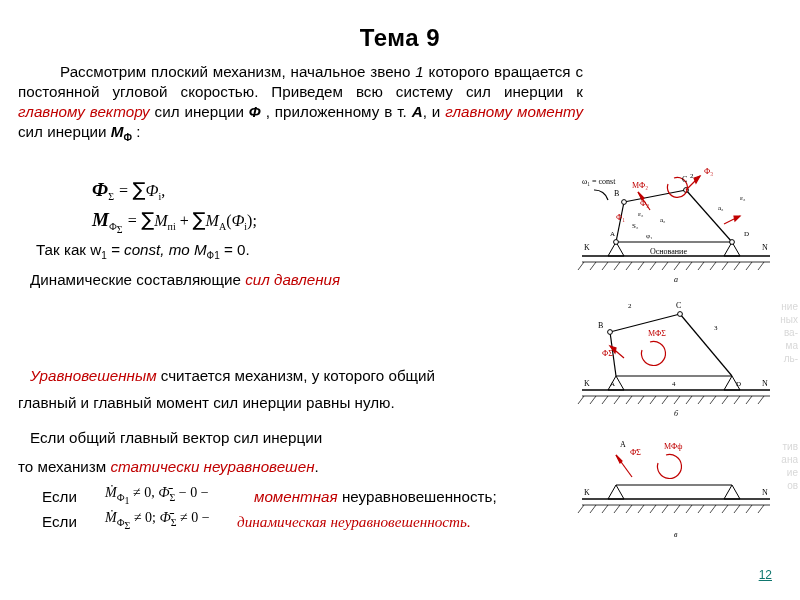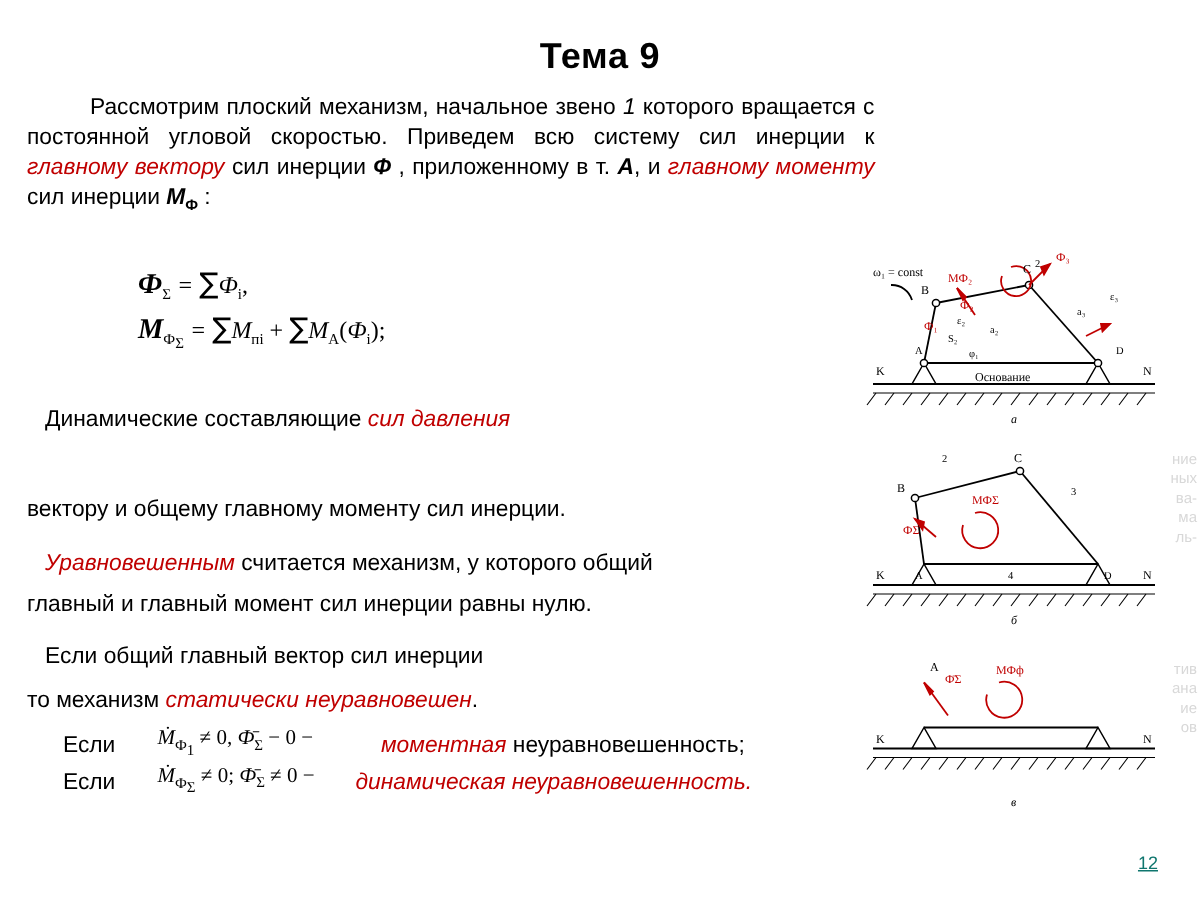--- a/index.html
+++ b/index.html
@@ -131,46 +131,46 @@
     <span class="f-line">
       <span class="bigsym">Ф</span><span class="sub">Σ</span>
       <span style="font-style:italic;">=</span> <span class="sigma">∑</span><span style="font-style:italic;">Ф</span><span class="sub">i</span><span>,</span>
     </span>
     <span class="f-line">
       <span class="bigsym">М</span><span class="sub">Ф<span class="sub">Σ</span></span>
       <span style="font-style:italic;">=</span> <span class="sigma">∑</span><span style="font-style:italic;">М</span><span class="sub">пi</span> <span>+</span> <span class="sigma">∑</span><span style="font-style:italic;">М</span><span class="sub">A</span>(<span style="font-style:italic;">Ф</span><span class="sub">i</span>);
     </span>
   </div>
 
+  <div class="line" style="left:36px; top:240px;"><span>Так как w</span><span class="sub">1</span><span class="ital"> = const, то М</span><span class="sub">Ф1</span><span> = 0.</span></div>
 
   <div class="line" style="left:30px; top:270px;"><span>Динамические составляющие </span><span class="red ital">сил давления</span></div>
 
 
-  <div class="line" style="left:18px; top:330px;">вектору и общему главному моменту сил инерции.</div>
 
   <div class="line" style="left:30px; top:366px;"><span class="red ital">Уравновешенным</span><span> считается механизм, у которого общий</span></div>
 
   <div class="line" style="left:18px; top:393px;text-align:right;">главный и главный момент сил инерции равны нулю.</div>
 
   <div class="line" style="left:30px; top:428px;">Если общий главный вектор сил инерции</div>
 
   <div class="line" style="left:18px; top:457px;"><span>то механизм </span><span class="red ital">статически неуравновешен</span><span>.</span></div>
 
   <div class="line" style="left:42px; top:487px;">Если</div>
   <div class="line" style="left:42px; top:512px;">Если</div>
 
   <div class="line" style="left:105px; top:483px; font-family:'Liberation Serif',serif; font-size:14px;">
     <span style="font-style:italic;">Ṁ</span><span class="sub">Ф<span class="sub">1</span></span><span> ≠ 0, </span><span style="font-style:italic;">Ф̄</span><span class="sub">Σ</span><span> − 0 −</span>
   </div>
   <div class="line" style="left:105px; top:508px; font-family:'Liberation Serif',serif; font-size:14px;">
     <span style="font-style:italic;">Ṁ</span><span class="sub">Ф<span class="sub">Σ</span></span><span> ≠ 0; </span><span style="font-style:italic;">Ф̄</span><span class="sub">Σ</span><span> ≠ 0 −</span>
   </div>
 
   <div class="line" style="left:254px; top:487px;"><span class="red ital">моментная</span><span> неуравновешенность;</span></div>
-  <div class="line" style="left:237px; top:512px;"><span class="red ital">динамическая неуравновешенность.</span></div>
+  <div class="line" style="left:237px; top:512px;font-family:Liberation Serif, serif;"><span class="red ital">динамическая неуравновешенность.</span></div>
 
   <div class="ghost-text" style="top:300px;">ние<br>ных<br>ва-<br>ма<br>ль-</div>
   <div class="ghost-text" style="top:440px;">тив<br>ана<br>ие<br>ов</div>
 
   <div class="figures">
 
     <div class="fig" style="top:0;">
       <svg width="240" height="135" viewBox="0 0 240 135">
 
         <line x1="28" y1="106" x2="216" y2="106" stroke="#000" stroke-width="1.4"></line>

